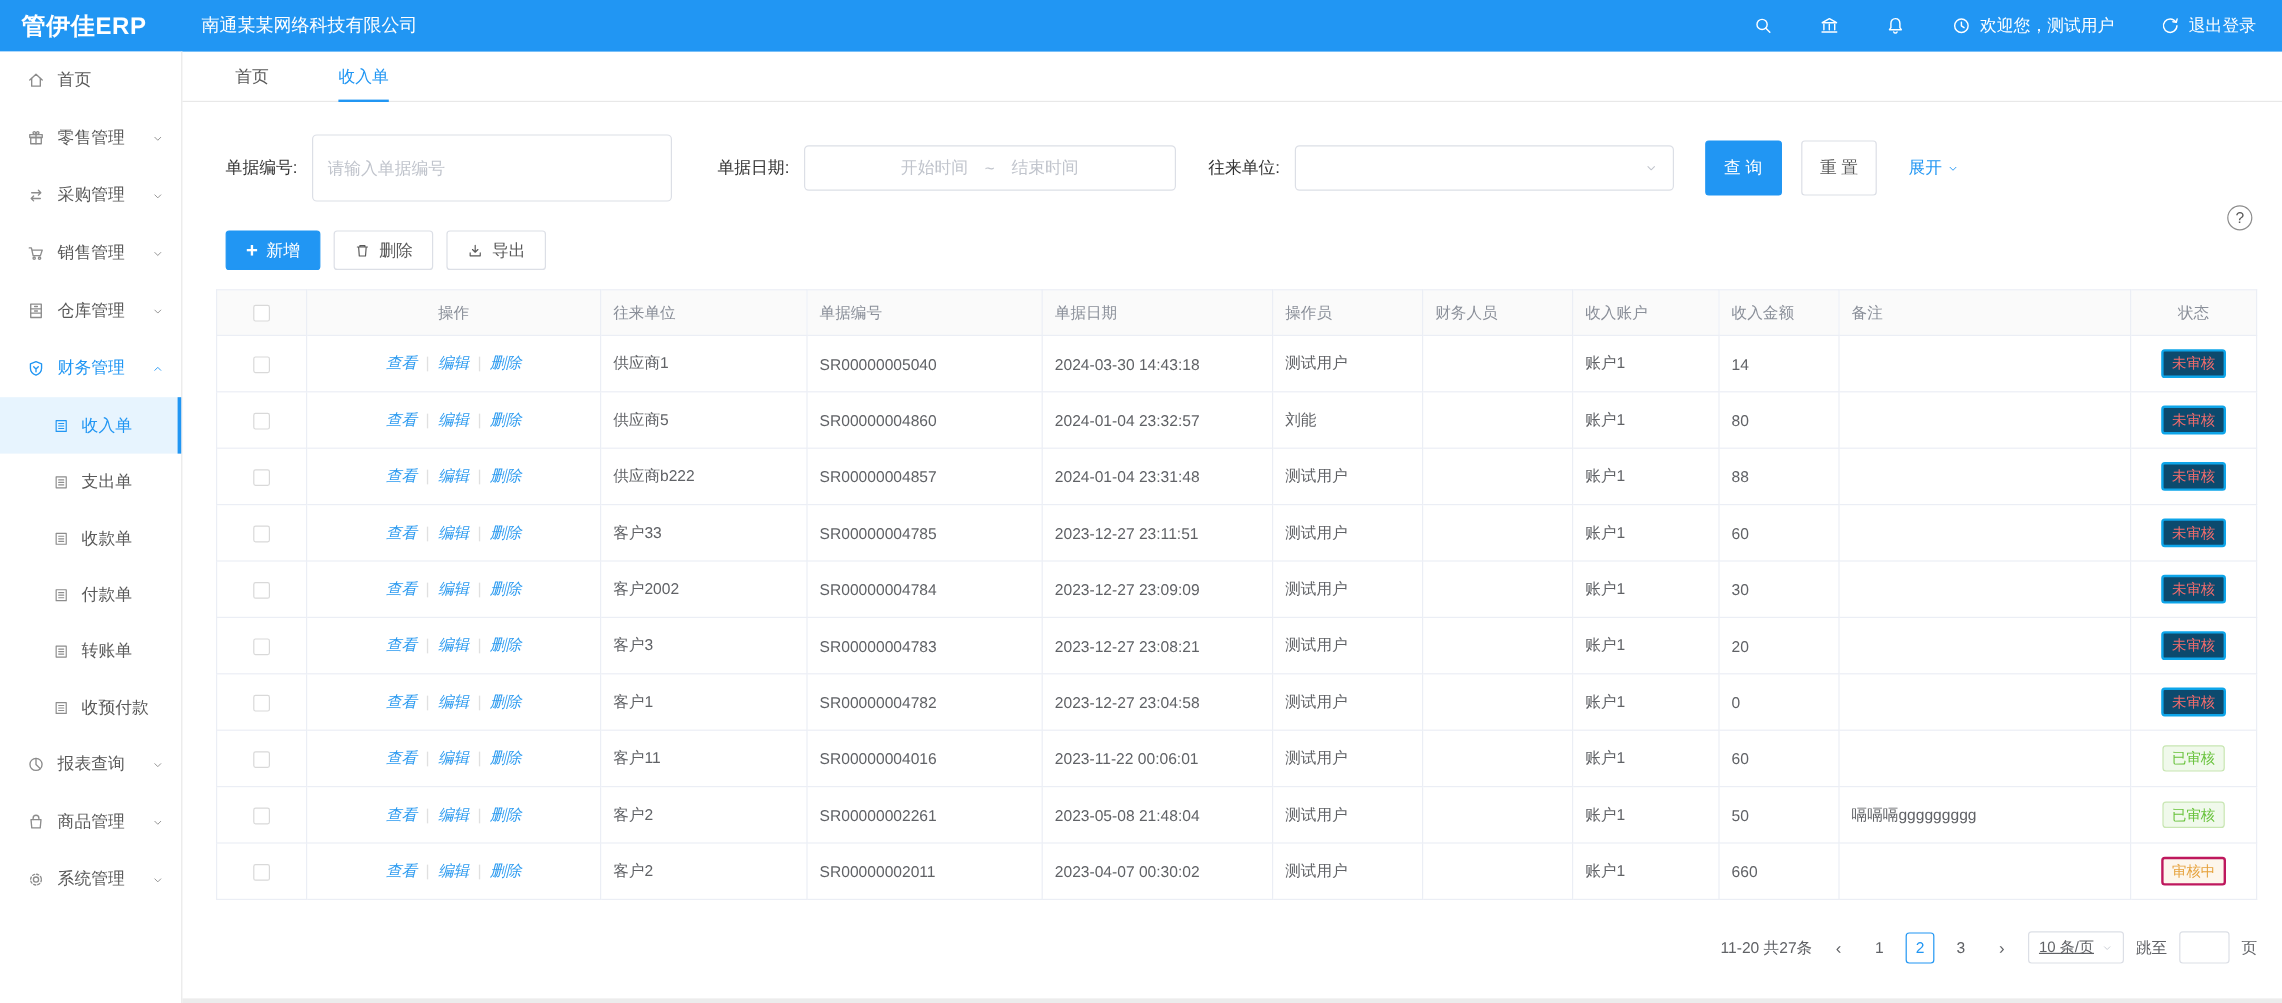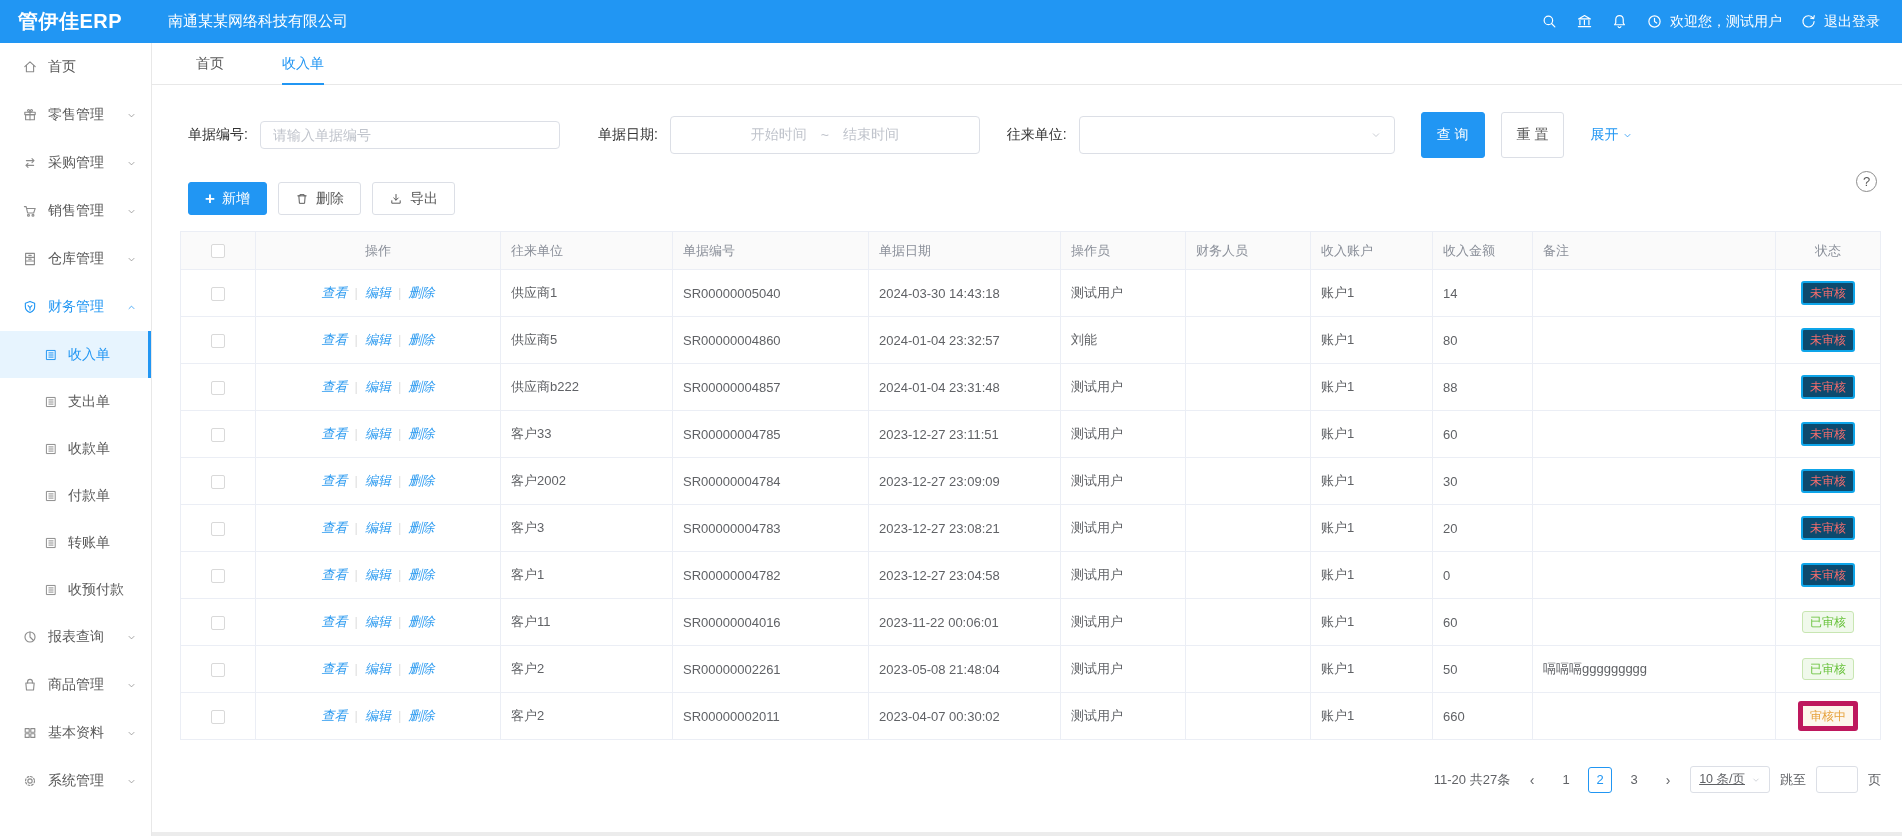--- a/index.html
+++ b/index.html
@@ -5,21 +5,21 @@
   * { margin:0; padding:0; box-sizing:border-box; }
   html,body { width:1902px; height:836px; overflow:hidden; background:#fff;
     font-family:"Liberation Sans","DejaVu Sans",sans-serif; }
   svg { display:block; }
   .stroke { fill:none; stroke:currentColor; stroke-width:1.4; stroke-linecap:round; stroke-linejoin:round; }
 
   
   .topbar { height:43px; background:#2196f3; display:flex; align-items:center; color:#fff; }
   .logo { width:152px; padding-left:18px; font-size:20px; font-weight:bold; letter-spacing:.5px; }
   .company { font-size:15px; margin-left:16px; }
-  .topbar-right { margin-left:auto; display:flex; align-items:center; gap:18px; padding-right:22px; }
+  .topbar-right { margin-left:auto; display:flex; align-items:center; gap:38px; padding-right:22px; }
   .tb-icon { width:17px; height:17px; color:#fff; cursor:pointer; }
   .tb-group { display:flex; align-items:center; gap:7px; font-size:14px; cursor:pointer; }
 
   
   .frame { display:flex; height:793px; }
   .sidebar { width:152px; border-right:1px solid #e8e8e8; background:#fff; flex:none; position:relative; }
   .main { flex:1; position:relative; }
 
   
   .side-item { height:48px; display:flex; align-items:center; padding:0 14px 0 22px; gap:10px;
@@ -36,21 +36,21 @@
   .chev.up { transform:rotate(180deg); }
 
   
   .tabrow { height:42px; border-bottom:1px solid #e8e8e8; display:flex; align-items:center; padding-left:44px; gap:58px; }
   .tab { font-size:14px; color:#595959; height:42px; line-height:40px; cursor:pointer; }
   .tab.active { color:#2196f3; border-bottom:2px solid #2196f3; }
 
   
   .filter-row { display:flex; align-items:center; margin:27px 0 0 36px; font-size:14px; color:#333; }
   .f-label { margin-right:12px; }
-  .f-input { width:300px; height:28px; border:1px solid #dcdfe6; border-radius:4px; padding:0 12px;
+  .f-input { width:300px; height:56px; border:1px solid #dcdfe6; border-radius:4px; padding:0 12px;
     font-size:14px; color:#333; outline:none; font-family:inherit; }
   .f-input::placeholder { color:#c0c4cc; }
   .daterange { width:310px; height:38px; border:1px solid #dcdfe6; border-radius:4px; display:flex;
     align-items:center; justify-content:center; gap:14px; color:#c0c4cc; font-size:14px; cursor:text; }
   .f-select { width:316px; height:38px; border:1px solid #dcdfe6; border-radius:4px; display:flex;
     align-items:center; justify-content:flex-end; padding-right:12px; cursor:pointer; }
   .f-select .chev { width:12px; height:12px; color:#c0c4cc; }
   .gap28 { width:38px; } .gap24 { width:27px; }
   .btn { height:46px; border-radius:3px; border:1px solid #dcdfe6; background:#fff; font-size:14px;
     color:#595959; cursor:pointer; display:inline-flex; align-items:center; justify-content:center;
@@ -79,21 +79,21 @@
   thead th { background:#fafafa; color:#8a8f99; height:38px; }
   tbody td { height:47px; color:#606266; }
   .c-center { text-align:center; }
   .checkbox { display:inline-block; width:14px; height:14px; border:1px solid #d9d9d9; border-radius:2px;
     background:#fff; vertical-align:middle; cursor:pointer; }
   a.op { color:#2d9bf0; text-decoration:none; cursor:pointer;font-style:italic; }
   .op-sep { color:#e0e0e0; margin:0 7px; }
   .badge { display:inline-block; font-size:12px; line-height:20px; padding:0 7px; border-radius:3px; }
   .badge-danger  { color:#f56c6c; background:#0c4a6e; border:2px solid #0ea5e9; }
   .badge-success { color:#67c23a; background:#f0f9eb; border:1px solid #c8e6b2; }
-  .badge-warning { color:#e6a23c; background:#fdf6ec; border:5px solid #be185d; }
+  .badge-warning { color:#e6a23c; background:#fdf6ec; border:2px solid #be185d; }
 
   
   .pagination { display:flex; align-items:center; justify-content:flex-end; gap:10px;
     margin:26px 22px 0 0; font-size:13px; color:#606266; }
   .pg-arrow { width:24px; height:26px; display:flex; align-items:center; justify-content:center;
     color:#606266; cursor:pointer; font-size:14px; }
   .pg-num { min-width:24px; height:26px; display:flex; align-items:center; justify-content:center;
     cursor:pointer; border-radius:3px; }
   .pg-num.active { border:1px solid #2196f3; color:#2196f3; }
   .pg-size { height:27px; border:1px solid #dcdfe6; border-radius:3px; display:flex; align-items:center;
@@ -294,34 +294,20 @@
         </svg>
     </div>
     <div class="side-item">
       <svg class="icon" viewBox="0 0 20 20">
           <g class="stroke">
             <path d="M7 7.5 V6 a3 3 0 0 1 6 0 V7.5"></path>
             <path d="M4.8 7.5 H15.2 L14.4 16.2 H5.6 Z"></path>
           </g>
         </svg>
       <span>商品管理</span>
-      <svg class="chev" viewBox="0 0 20 20">
-          <path class="stroke" d="M5.5 8 L10 12.5 L14.5 8"></path>
-        </svg>
-    </div>
-    <div class="side-item">
-      <svg class="icon" viewBox="0 0 20 20">
-          <g class="stroke">
-            <rect x="4" y="4.5" width="5" height="4.5"></rect>
-            <rect x="11" y="4.5" width="5" height="4.5"></rect>
-            <rect x="4" y="11" width="5" height="4.5"></rect>
-            <rect x="11" y="11" width="5" height="4.5"></rect>
-          </g>
-        </svg>
-      <span>基本资料</span>
       <svg class="chev" viewBox="0 0 20 20">
           <path class="stroke" d="M5.5 8 L10 12.5 L14.5 8"></path>
         </svg>
     </div>
     <div class="side-item">
       <svg class="icon" viewBox="0 0 20 20">
           <g class="stroke">
             <circle cx="10" cy="10" r="2.7"></circle>
             <circle cx="10" cy="10" r="5.6" stroke-dasharray="2.3 2.1"></circle>
           </g>

